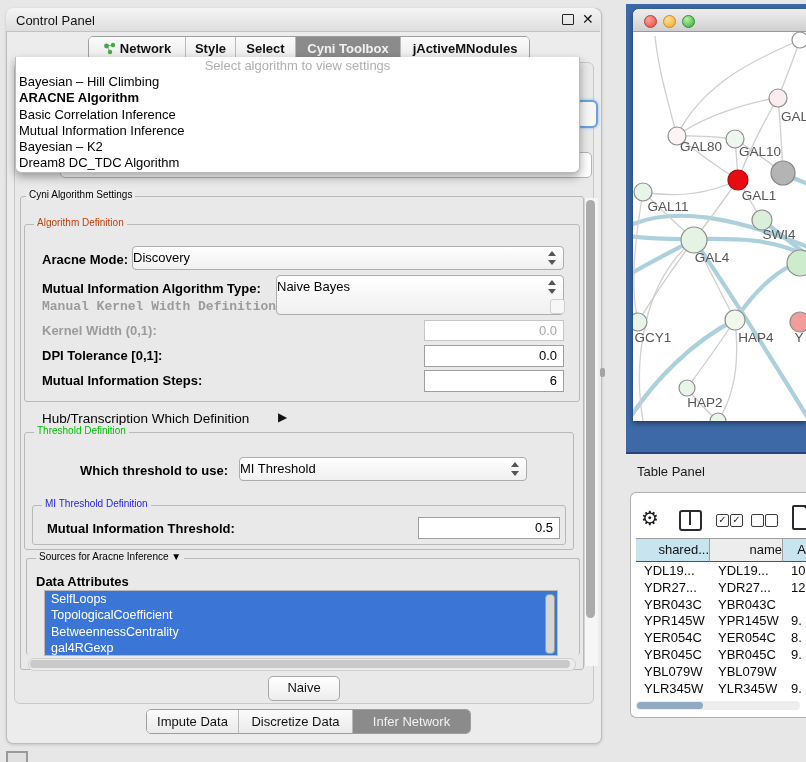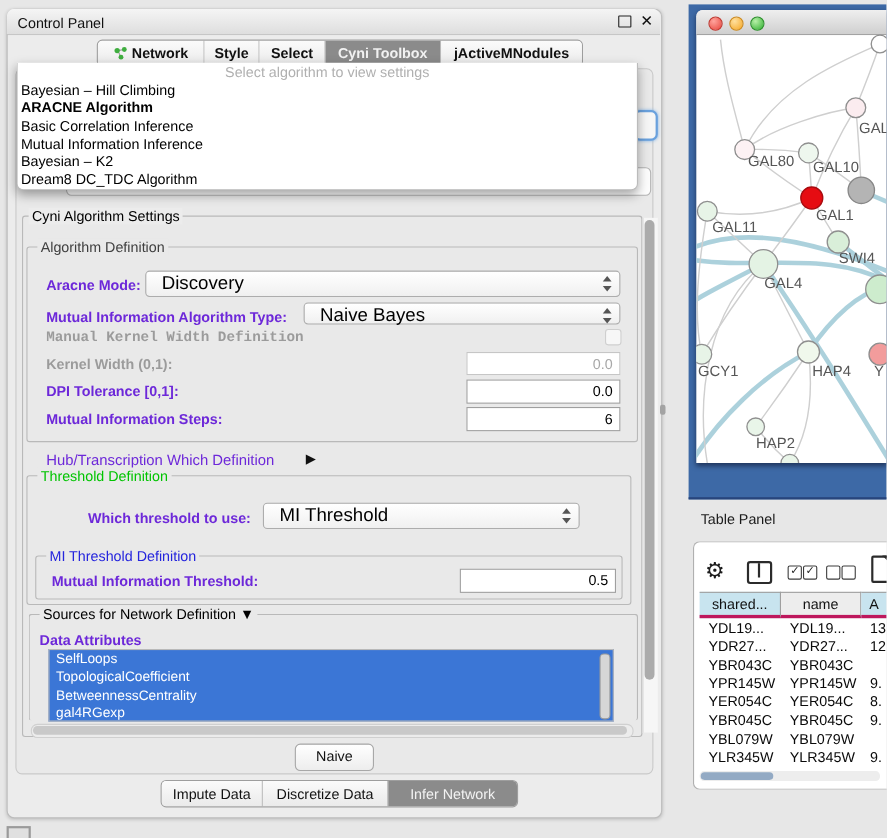--- a/index.html
+++ b/index.html
@@ -34,26 +34,26 @@
     border-radius:6px;background:#f6f6f6;box-shadow:0 0 3px #7fb2e8;}
   
   .popup{left:15px;top:57px;width:563px;height:115px;background:#ffffff;
     border:1px solid #bbb;border-top:none;border-radius:0 0 6px 6px;
     box-shadow:0 4px 10px rgba(0,0,0,.35);z-index:40;}
   .popup-placeholder{width:100%;text-align:center;color:#b0b0b0;font-size:13px;line-height:17px;height:17px;}
   .popup-item{font-size:13px;color:#000;line-height:16.3px;height:16.3px;padding-left:3px;white-space:nowrap;}
   .popup-item.bold{font-weight:bold;}
   
   .groupbox{border:1px solid #b9b9b9;border-radius:3px;}
-  .legend{font-size:13px;background:#e9e9e9;padding:0 3px;white-space:nowrap;z-index:5;}
-  .lbl{font-size:13px;color:#6d28d9;white-space:nowrap;}
+  .legend{font-size:10px;background:#e9e9e9;padding:0 3px;white-space:nowrap;z-index:5;}
+  .lbl{font-size:13px;color:#000000;white-space:nowrap;}
   .lbl.b{font-weight:bold;}
   .lbl.dis{color:#9b9b9b;}
   .combo{background:linear-gradient(#ffffff,#f0f0f0);border:1px solid #adadad;border-radius:4px;
-    font-size:17px;color:#000;line-height:22px;padding-left:14px;box-sizing:border-box;}
+    font-size:13px;color:#000;line-height:22px;box-sizing:border-box;}
   .combo .spin{position:absolute;right:7px;top:4px;width:8px;height:14px;}
   .spin:before,.spin:after{content:"";position:absolute;left:0;border-left:4px solid transparent;border-right:4px solid transparent;}
   .spin:before{top:0;border-bottom:5px solid #555;}
   .spin:after{bottom:0;border-top:5px solid #555;}
   .field{background:#fff;border:1px solid #9f9f9f;font-size:13px;color:#000;
     text-align:right;padding-right:6px;box-sizing:border-box;line-height:20px;}
   .field.dis{border-color:#c6c6c6;color:#a8a8a8;}
   .checkbox{width:13px;height:13px;border:1px solid #cfcfcf;border-radius:3px;background:#f7f7f7;}
   .expander{font-size:12px;color:#111;}
   
@@ -83,22 +83,22 @@
   .tp-window{left:630px;top:492px;width:176px;height:224px;background:#fff;
     border:1px solid #b0b0b0;border-radius:6px 0 0 6px;border-right:none;}
   .gear{left:641px;top:506px;font-size:20px;color:#1c1c1c;}
   .split-icon{left:679px;top:510px;width:19px;height:17px;border:2px solid #2b2b2b;border-radius:3px;}
   .split-icon:before{content:"";position:absolute;left:8px;top:0;width:2px;height:13px;background:#2b2b2b;}
   .cb{width:11px;height:11px;border:1.4px solid #3c3c3c;border-radius:2px;font-size:10px;
       line-height:10px;text-align:center;color:#1c1c1c;}
   .file-icon{left:792px;top:505px;width:16px;height:21px;border:2px solid #2b2b2b;border-radius:2px;background:#fff;}
   .file-icon:before{content:"";position:absolute;right:-2px;top:-2px;border:5px solid #2b2b2b;
       border-left-color:transparent;border-bottom-color:transparent;}
-  .thead{top:538px;height:24px;box-sizing:border-box;border-top:1px solid #9f9f9f;border-bottom:3px solid #be185d;
-    font-size:13px;color:#111;text-align:center;line-height:22px;border-right:1px solid #9f9f9f;overflow:hidden;}
+  .thead{top:538px;height:24px;box-sizing:border-box;border-top:1px solid #9f9f9f;border-bottom:1px solid #be185d;
+    font-size:13px;color:#111;text-align:right;line-height:22px;border-right:1px solid #9f9f9f;overflow:hidden;}
   .trow{display:grid;grid-template-columns:74px 73px 23px;height:16.8px;}
   .trow div{font-size:13px;color:#0a0a0a;padding-left:8px;white-space:nowrap;overflow:hidden;}
   .tp-hscroll{left:636px;top:701px;width:164px;height:9px;background:#ededed;border-radius:4px;}
   .tp-hthumb{left:637px;top:702px;width:66px;height:7px;background:#93aac4;border-radius:4px;}
   .mini-box{left:6px;top:751px;width:18px;height:11px;border:2px solid #9a9a9a;background:#e0e0e0;}
   .splitter-grip{left:600px;top:368px;width:5px;height:9px;background:#a3a3a3;border-radius:2px;}
   svg text{font-family:"Liberation Sans","DejaVu Sans",sans-serif;}
 </style>
 </head>
 <body>
@@ -151,30 +151,30 @@
     </div>
 </div>
 
 <div class="abs groupbox" style="left:20px;top:196px;width:562px;height:472px;"></div>
 <div class="abs legend" style="left:26px;top:189px;background:#ececec;">Cyni Algorithm Settings</div>
 
 <div class="abs vtrack" style="left:584px;top:198px;width:13px;height:468px;"></div>
 <div class="abs vthumb" style="left:586px;top:200px;width:9px;height:418px;"></div>
 
 <div class="abs groupbox" style="left:24px;top:224px;width:554px;height:176px;"></div>
-<div class="abs legend" style="left:34px;top:217px;color:#404040;">Algorithm Definition</div>
+<div class="abs legend" style="left:34px;top:217px;color:#c2410c;">Algorithm Definition</div>
 
 <div class="abs lbl b" style="left:42px;top:252px;">Aracne Mode:</div>
 <div class="abs combo" style="left:132px;top:246px;width:432px;height:24px;">
   <span>Discovery</span>
   <span class="spin"></span>
 </div>
 
 <div class="abs lbl b" style="left:42px;top:281px;">Mutual Information Algorithm Type:</div>
-<div class="abs combo" style="left:276px;top:275px;width:288px;height:20px;">
+<div class="abs combo" style="left:276px;top:275px;width:288px;height:40px;">
   <span>Naive Bayes</span>
   <span class="spin"></span>
 </div>
 
 <div class="abs lbl b dis" style="left:42px;top:299px;font-family:Liberation Mono, monospace;">Manual Kernel Width Definition</div>
 <div class="abs checkbox" style="left:550px;top:299px;"></div>
 
 <div class="abs lbl b dis" style="left:42px;top:323px;">Kernel Width (0,1):</div>
 <div class="abs field dis" style="left:424px;top:320px;width:140px;height:21px;">0.0</div>
 
@@ -197,21 +197,21 @@
 </div>
 
 <div class="abs groupbox" style="left:32px;top:505px;width:532px;height:38px;"></div>
 <div class="abs legend" style="left:42px;top:498px;color:#2424dd;">MI Threshold Definition</div>
 
 <div class="abs lbl b" style="left:47px;top:521px;">Mutual Information Threshold:</div>
 <div class="abs field" style="left:418px;top:517px;width:142px;height:22px;padding-left:36px;">0.5</div>
 
 <div class="abs groupbox" style="left:26px;top:558px;width:552px;height:96px;border-bottom:none;"></div>
 <div class="abs legend" style="left:36px;top:551px;">
-  <span>Sources for Network Definition</span>
+  <span>Sources for Aracne Inference</span>
   <span>▼</span>
 </div>
 <div class="abs lbl b" style="left:36px;top:574px;">Data Attributes</div>
 
 <div class="abs attr-list" style="left:44px;top:590px;width:512px;height:64px;">
   <div id="attr-items">
       <div class="attr-item">SelfLoops</div>
       <div class="attr-item">TopologicalCoefficient</div>
       <div class="attr-item">BetweennessCentrality</div>
       <div class="attr-item">gal4RGexp</div>
@@ -316,21 +316,21 @@
 <div class="abs file-icon"></div>
 
 <div class="abs thead" id="th-0" style="left: 636px; width: 74px; background: rgb(200, 228, 239);">shared...</div>
 <div class="abs thead" id="th-1" style="left: 710px; width: 73px; background: rgb(237, 237, 237);">name</div>
 <div class="abs thead" id="th-2" style="left: 783px; width: 23px; border-right: none; background: rgb(200, 228, 239);">A</div>
 
 <div class="abs" id="table-rows" style="left:636px;top:563px;width:170px;height:137px;overflow:hidden;">
     <div class="trow">
       <div>YDL19...</div>
       <div>YDL19...</div>
-      <div>13</div>
+      <div>10</div>
     </div>
     <div class="trow">
       <div>YDR27...</div>
       <div>YDR27...</div>
       <div>12</div>
     </div>
     <div class="trow">
       <div>YBR043C</div>
       <div>YBR043C</div>
       <div></div>

